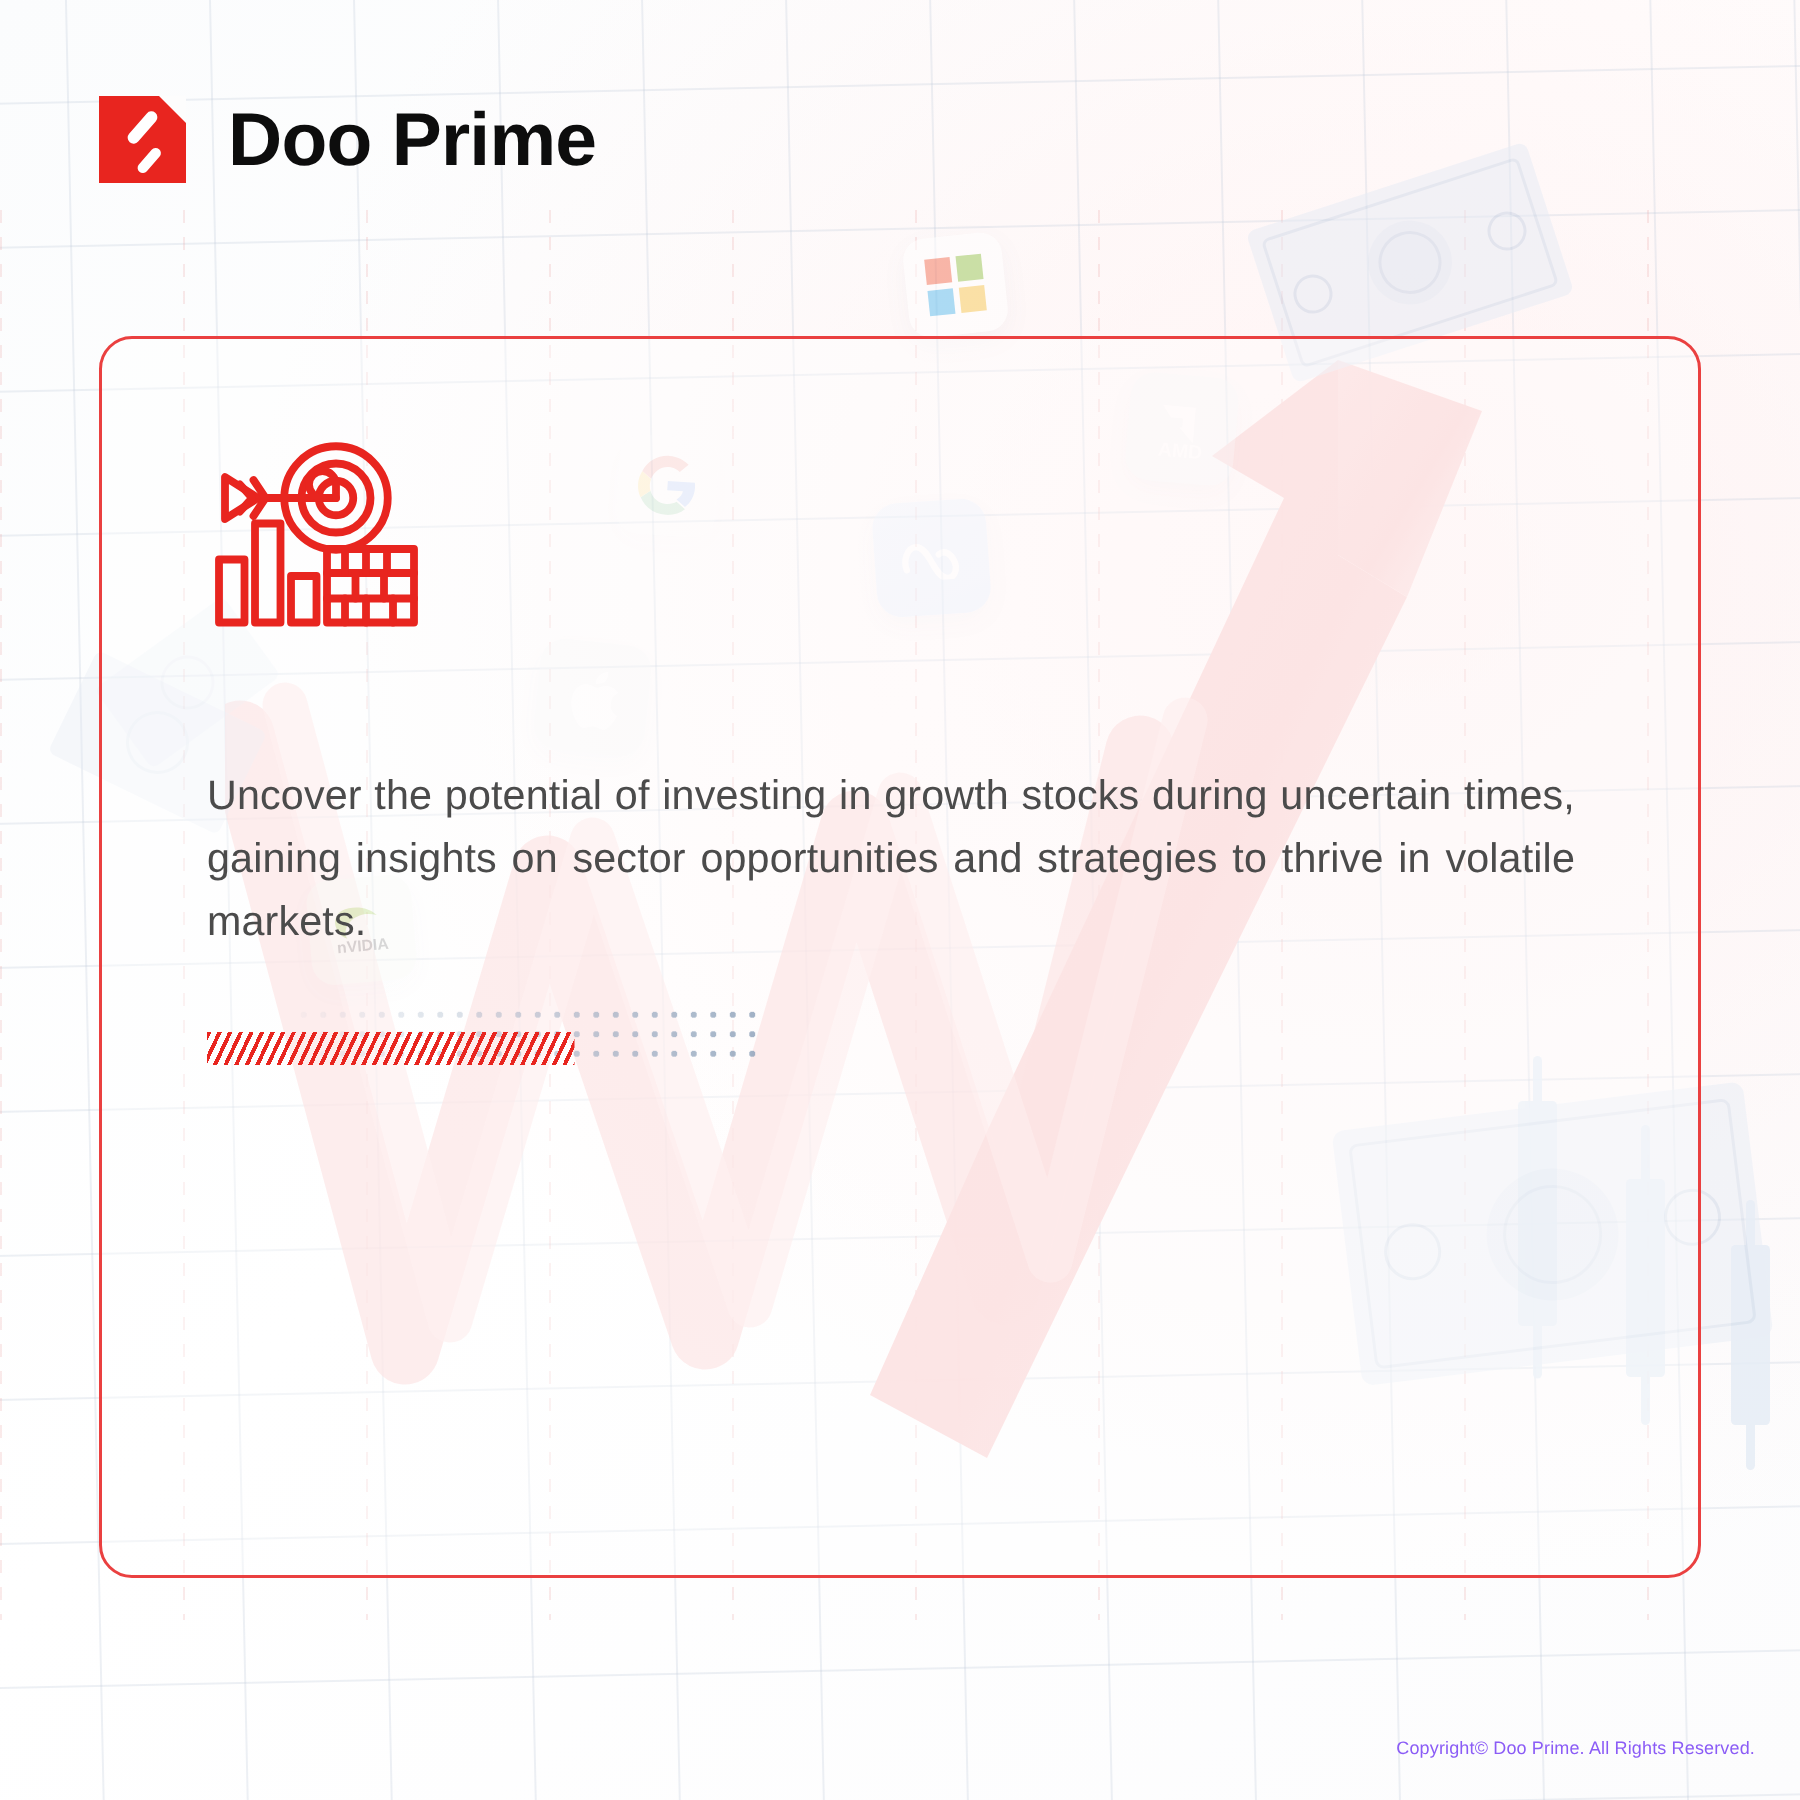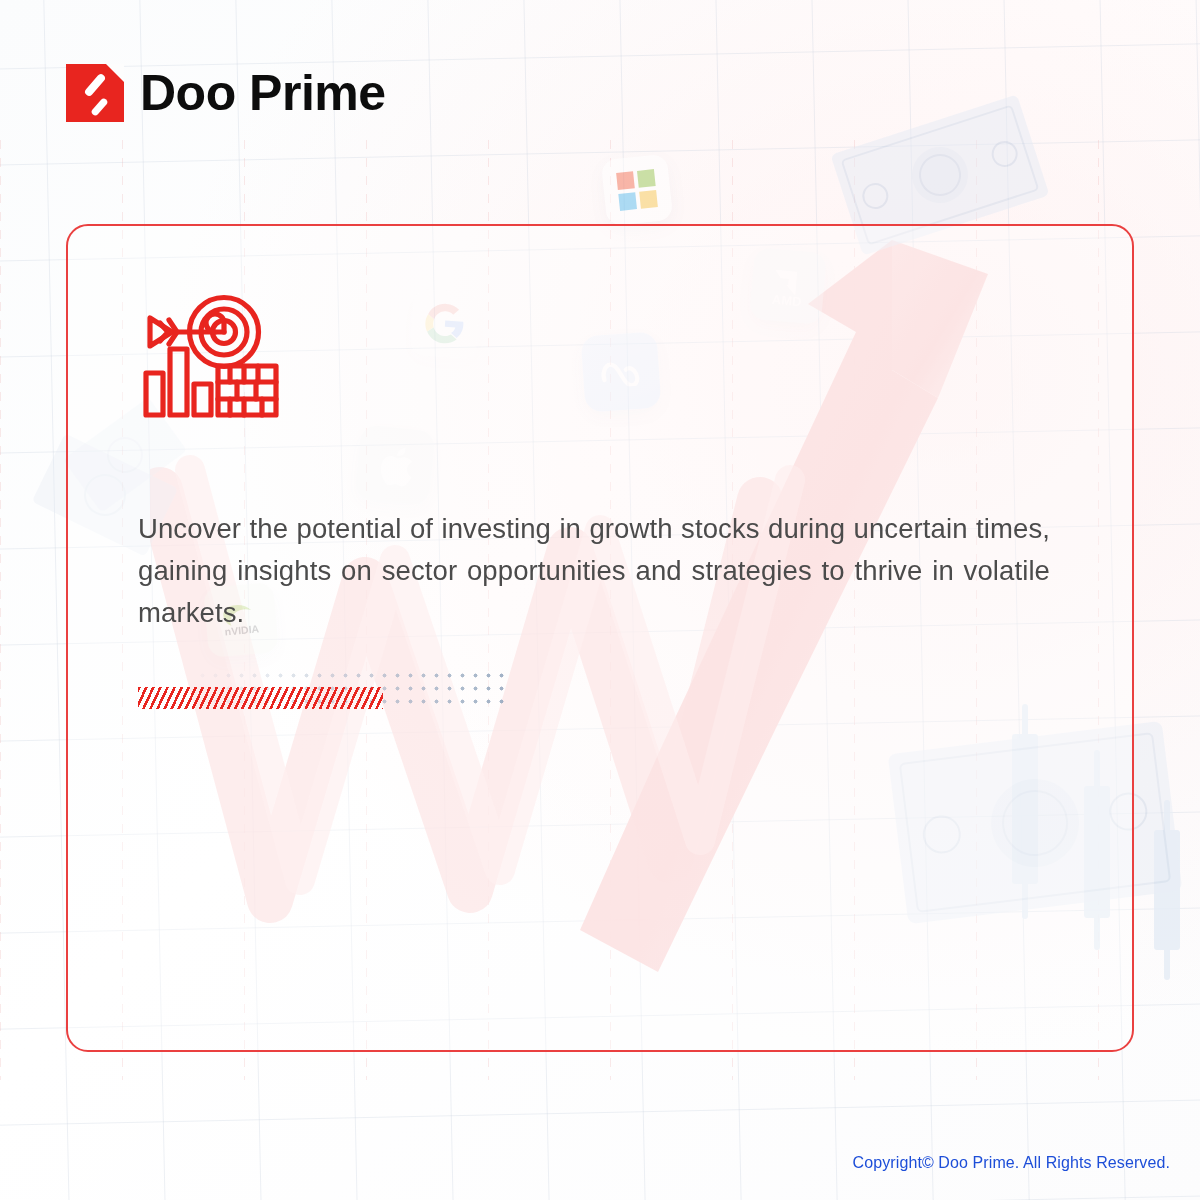--- a/index.html
+++ b/index.html
@@ -110,21 +110,21 @@
   .tile-apple     { left: 358px; top: 428px;  width: 74px;  height: 74px;  opacity: 0.30; transform: rotate(6deg); background:#f1f2f3; }
   .tile-nvidia    { left: 206px; top: 585px;  width: 70px;  height: 70px;  opacity: 0.30; transform: rotate(-5deg); background:#f3f6ee; }
 
   
   .logo {
     position: absolute;
     left: 66px;
     top: 64px;
     display: flex;
     align-items: center;
-    gap: 16px;
+    gap: 28px;
     z-index: 30;
   }
   .logo-mark { width: 58px; height: 58px; flex: none; }
   .logo-text {
     font-size: 50px;
     font-weight: 700;
     letter-spacing: -0.5px;
     color: #0d0d0d;
     line-height: 1;
     white-space: nowrap;
@@ -196,22 +196,22 @@
       115deg,
       #e8251f 0px, #e8251f 2.6px,
       rgba(255,255,255,0) 2.6px, rgba(255,255,255,0) 6.4px);
   }
 
   
   .footer {
     position: absolute;
     right: 30px;
     bottom: 28px;
-    font-size: 16px;
-    color: #1d4ed8;
+    font-size: 12px;
+    color: #8b5cf6;
     letter-spacing: 0.1px;
     z-index: 30;
   }
 </style>
 </head>
 <body>
 
 <div class="bg-root">
 
   <div class="bg-grid"></div>

